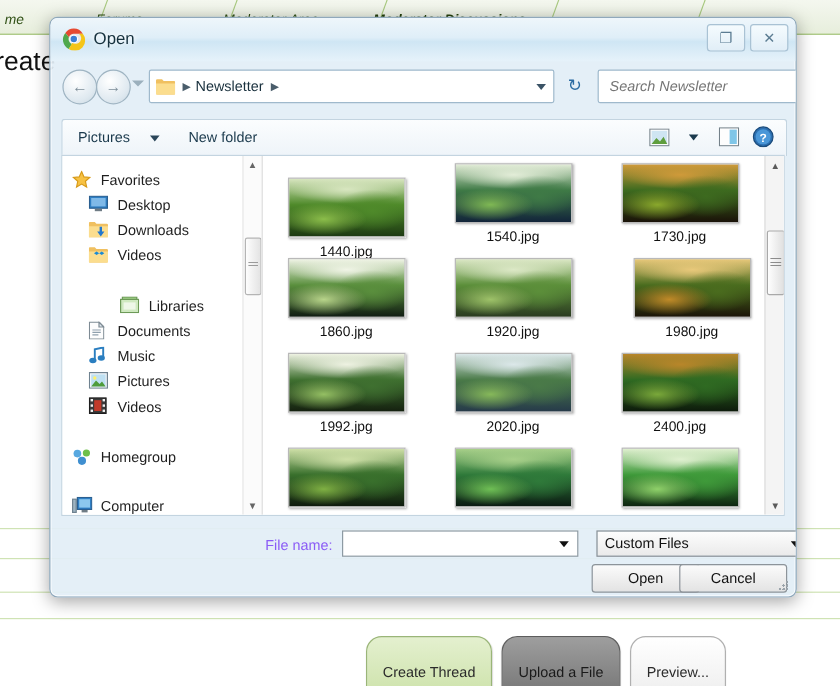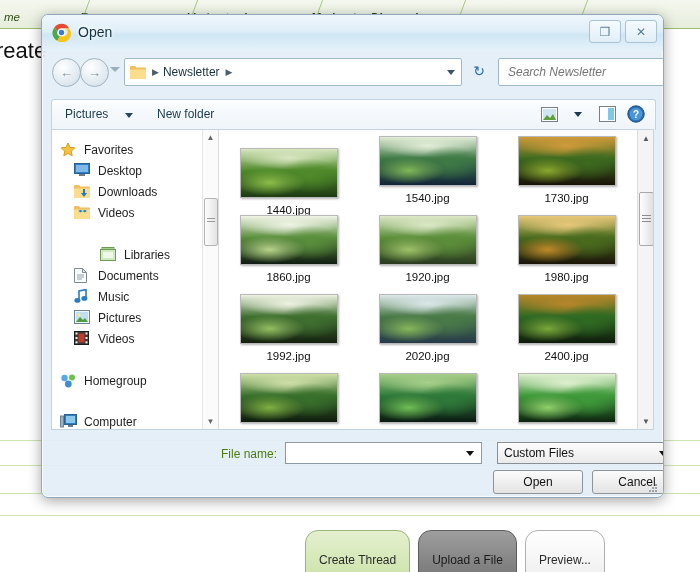--- a/index.html
+++ b/index.html
@@ -165,21 +165,21 @@
   .fname{margin-top:6px;font-size:11.5px;color:#111;}
   .fp-scroll{position:absolute;right:0;top:0;width:16px;height:299px;background:#f4f4f4;border-left:1px solid #dcdcdc;}
   .fp-arrow{position:absolute;left:0;width:16px;height:16px;display:flex;align-items:center;justify-content:center;font-size:8px;color:#5a5a5a;}
   .fp-thumb{position:absolute;left:1px;top:62px;width:13px;height:52px;
     background:linear-gradient(90deg,#fefefe,#e0e0e0);border:1px solid #a9a9a9;border-radius:2px;}
   .fp-grip{position:absolute;left:2px;top:22px;width:9px;height:7px;
     background:repeating-linear-gradient(#8c8c8c 0 1px,transparent 1px 3px);}
 
   
   .bottom{position:absolute;left:0;top:418px;width:621px;height:64px;}
-  .fnlabel{position:absolute;left:179px;top:432px;font-size:12px;color:#4d7c0f;}
+  .fnlabel{position:absolute;left:179px;top:432px;font-size:12px;color:#8b5cf6;}
   .fninput{
     position:absolute;left:243px;top:427px;width:197px;height:22px;
     background:#fff;border:1px solid #8d9aa3;box-sizing:border-box;
   }
   .fninput .caret{
     position:absolute;right:7px;top:8px;width:0;height:0;
     border-left:4px solid transparent;border-right:4px solid transparent;
     border-top:5px solid #111;
   }
   .filter{
@@ -193,21 +193,21 @@
     border-left:4px solid transparent;border-right:4px solid transparent;
     border-top:5px solid #111;
   }
   .dlgbtn{
     position:absolute;top:455px;width:90px;height:24px;
     background:linear-gradient(#fbfbfb,#e3e3e3);border:1px solid #8d949a;border-radius:3px;
     display:flex;align-items:center;justify-content:center;font-size:12px;color:#111;
     box-sizing:border-box;
   }
   .dlgbtn.open{left:451px;}
-  .dlgbtn.cancel{left:550px;text-align:center;}
+  .dlgbtn.cancel{left:524px;text-align:center;}
   .grip{
     position:absolute;right:5px;bottom:4px;width:10px;height:10px;
     background:
       radial-gradient(circle 1px at 8px 2px,#9aa3aa 99%,transparent 100%),
       radial-gradient(circle 1px at 5px 5px,#9aa3aa 99%,transparent 100%),
       radial-gradient(circle 1px at 8px 5px,#9aa3aa 99%,transparent 100%),
       radial-gradient(circle 1px at 2px 8px,#9aa3aa 99%,transparent 100%),
       radial-gradient(circle 1px at 5px 8px,#9aa3aa 99%,transparent 100%),
       radial-gradient(circle 1px at 8px 8px,#9aa3aa 99%,transparent 100%);
   }
@@ -476,21 +476,21 @@
             <div class="fname">1730.jpg</div>
           </div>
           <div class="cell" style="left: 0px; top: 85px;">
             <div class="thumb" style="background: radial-gradient(60% 45% at 30% 70%, rgb(184, 212, 138) 0%, transparent 62%), radial-gradient(50% 55% at 72% 55%, rgb(90, 143, 61) 0%, transparent 66%), radial-gradient(75% 35% at 50% 18%, rgb(240, 244, 230) 0%, transparent 70%), linear-gradient(rgb(240, 244, 230) 0%, rgb(90, 143, 61) 45%, rgb(16, 28, 18) 100%);"></div>
             <div class="fname">1860.jpg</div>
           </div>
           <div class="cell" style="left: 139px; top: 85px;">
             <div class="thumb" style="background: radial-gradient(60% 45% at 30% 70%, rgb(158, 194, 105) 0%, transparent 62%), radial-gradient(50% 55% at 72% 55%, rgb(92, 143, 58) 0%, transparent 66%), radial-gradient(75% 35% at 50% 18%, rgb(220, 232, 198) 0%, transparent 70%), linear-gradient(rgb(220, 232, 198) 0%, rgb(92, 143, 58) 45%, rgb(42, 58, 32) 100%);"></div>
             <div class="fname">1920.jpg</div>
           </div>
-          <div class="cell" style="left: 278px; top: 85px;">
+          <div class="cell" style="left: 288px; top: 85px;">
             <div class="thumb" style="background: radial-gradient(60% 45% at 30% 70%, rgb(192, 138, 40) 0%, transparent 62%), radial-gradient(50% 55% at 72% 55%, rgb(74, 108, 30) 0%, transparent 66%), radial-gradient(75% 35% at 50% 18%, rgb(232, 200, 122) 0%, transparent 70%), linear-gradient(rgb(232, 200, 122) 0%, rgb(74, 108, 30) 45%, rgb(27, 20, 8) 100%);"></div>
             <div class="fname">1980.jpg</div>
           </div>
           <div class="cell" style="left: 0px; top: 164px;">
             <div class="thumb" style="background: radial-gradient(60% 45% at 30% 70%, rgb(148, 191, 99) 0%, transparent 62%), radial-gradient(50% 55% at 72% 55%, rgb(63, 112, 48) 0%, transparent 66%), radial-gradient(75% 35% at 50% 18%, rgb(238, 242, 226) 0%, transparent 70%), linear-gradient(rgb(238, 242, 226) 0%, rgb(63, 112, 48) 45%, rgb(20, 32, 15) 100%);"></div>
             <div class="fname">1992.jpg</div>
           </div>
           <div class="cell" style="left: 139px; top: 164px;">
             <div class="thumb" style="background: radial-gradient(60% 45% at 30% 70%, rgb(134, 184, 90) 0%, transparent 62%), radial-gradient(50% 55% at 72% 55%, rgb(74, 122, 72) 0%, transparent 66%), radial-gradient(75% 35% at 50% 18%, rgb(220, 232, 234) 0%, transparent 70%), linear-gradient(rgb(220, 232, 234) 0%, rgb(74, 122, 72) 45%, rgb(38, 58, 74) 100%);"></div>
             <div class="fname">2020.jpg</div>

